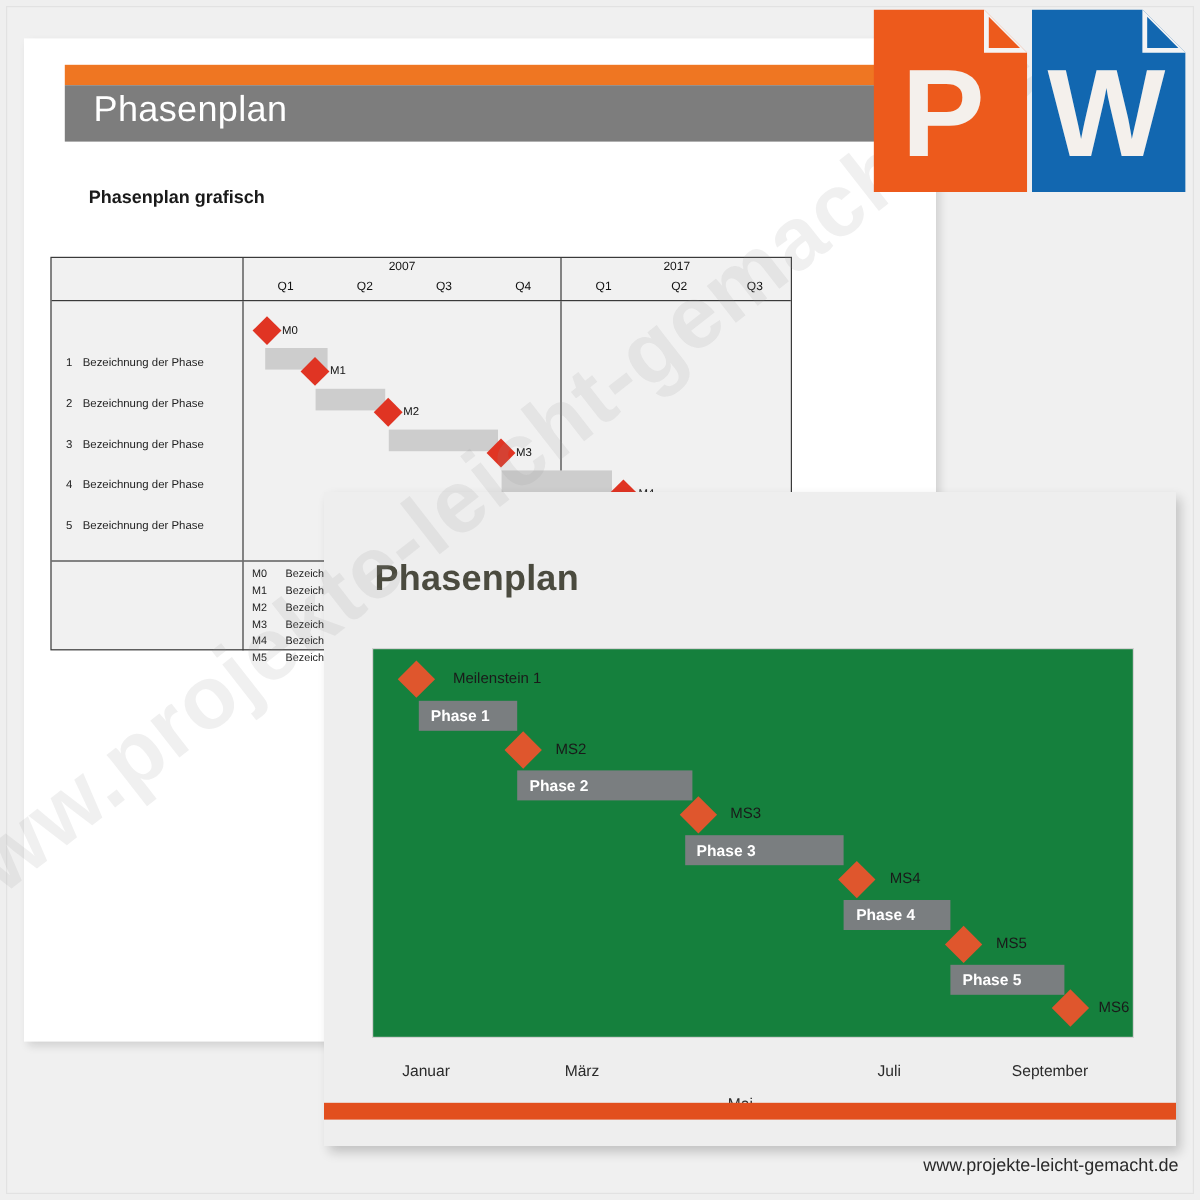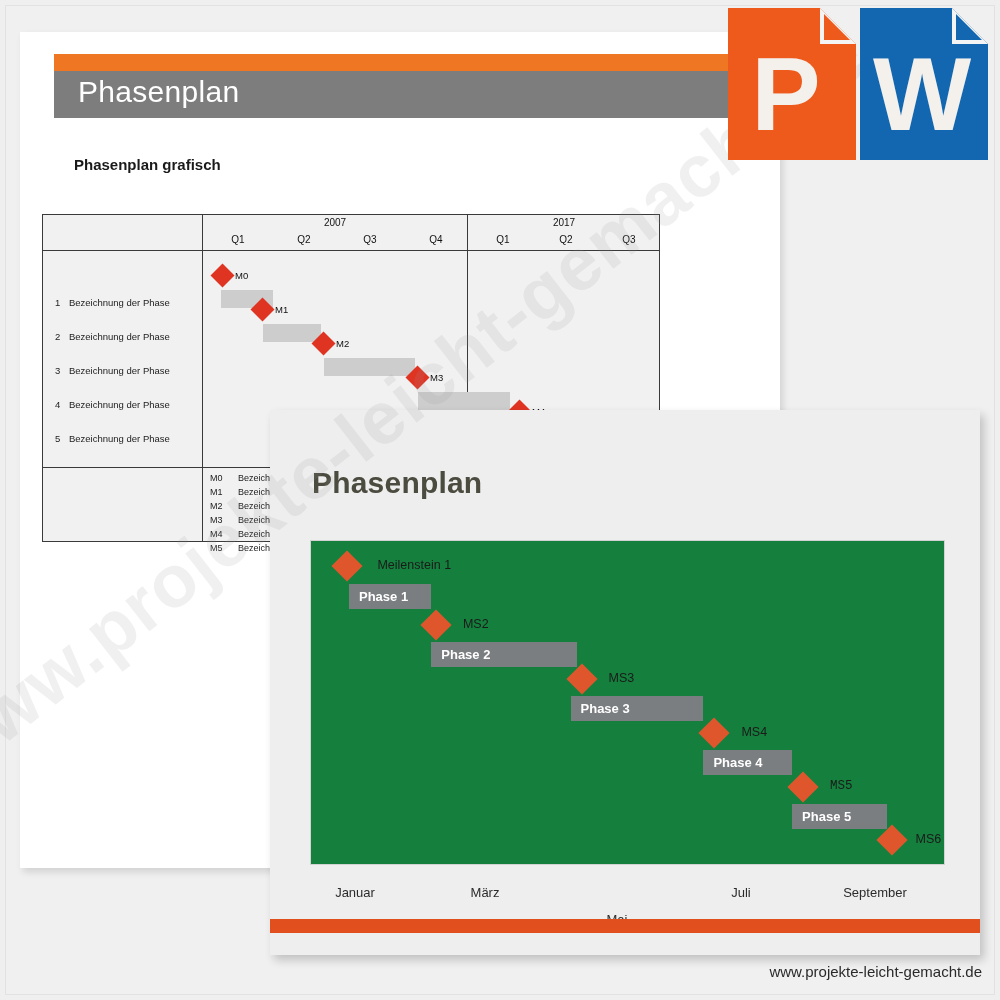--- a/index.html
+++ b/index.html
@@ -270,21 +270,21 @@
 
       <div class="fs-dia" style="left:41%;top:127px;"></div>
       <div class="fs-dlabel" style="left:47%;top:130px;">MS3</div>
       <div class="fs-bar" style="left:41%;top:155px;width:21%;">Phase 3</div>
 
       <div class="fs-dia" style="left:62%;top:181px;"></div>
       <div class="fs-dlabel" style="left:68%;top:184px;">MS4</div>
       <div class="fs-bar" style="left:62%;top:209px;width:14%;">Phase 4</div>
 
       <div class="fs-dia" style="left:76%;top:235px;"></div>
-      <div class="fs-dlabel" style="left:82%;top:238px;font-family:Liberation Mono, monospace;">MS5</div>
+      <div class="fs-dlabel" style="left:82%;top:238px;">MS5</div>
       <div class="fs-bar" style="left:76%;top:263px;width:15%;">Phase 5</div>
 
       <div class="fs-dia" style="left:90%;top:288px;"></div>
       <div class="fs-dlabel" style="left:95.5%;top:291px;">MS6</div>
     </div>
 
     <div class="fs-axis-label" style="left:30px;top:475px;width:110px;">Januar</div>
     <div class="fs-axis-label" style="left:160px;top:475px;width:110px;">März</div>
     <div class="fs-axis-label" style="left:292px;top:502px;width:110px;">Mai</div>
     <div class="fs-axis-label" style="left:416px;top:475px;width:110px;">Juli</div>

